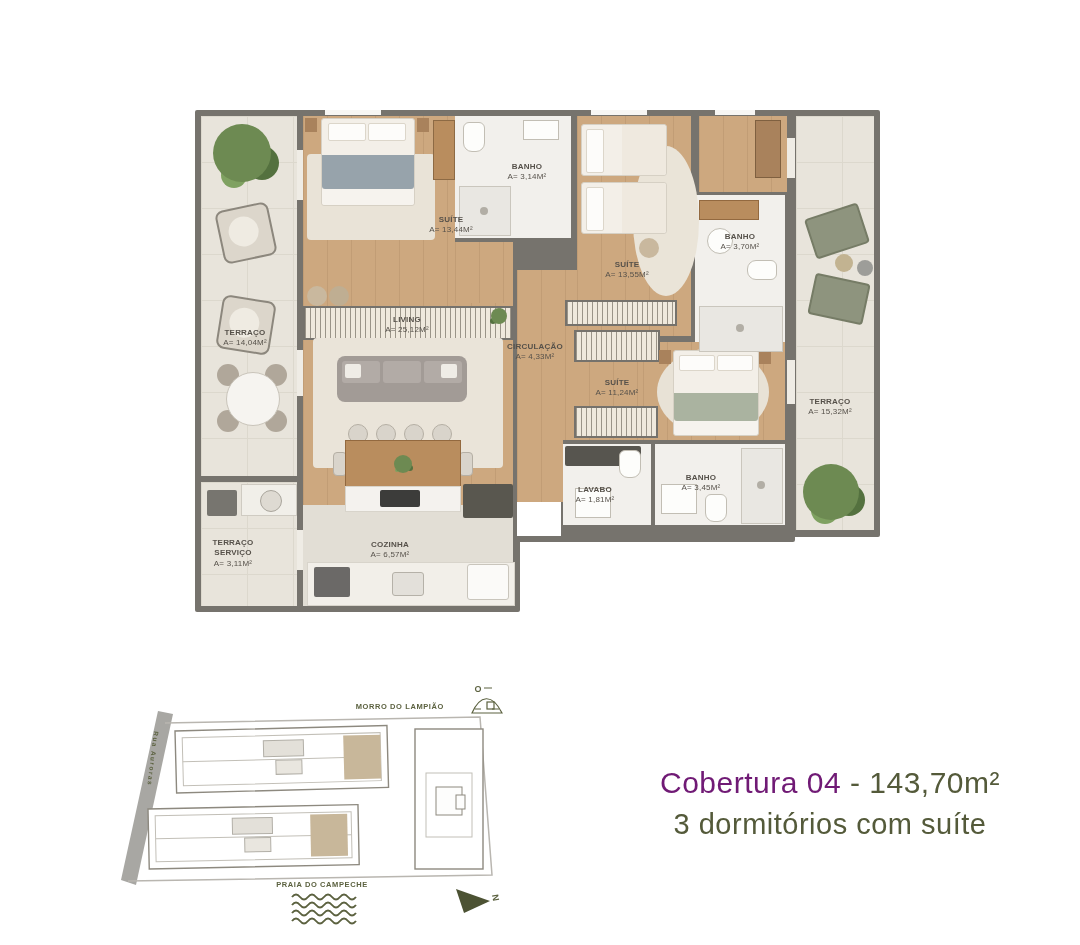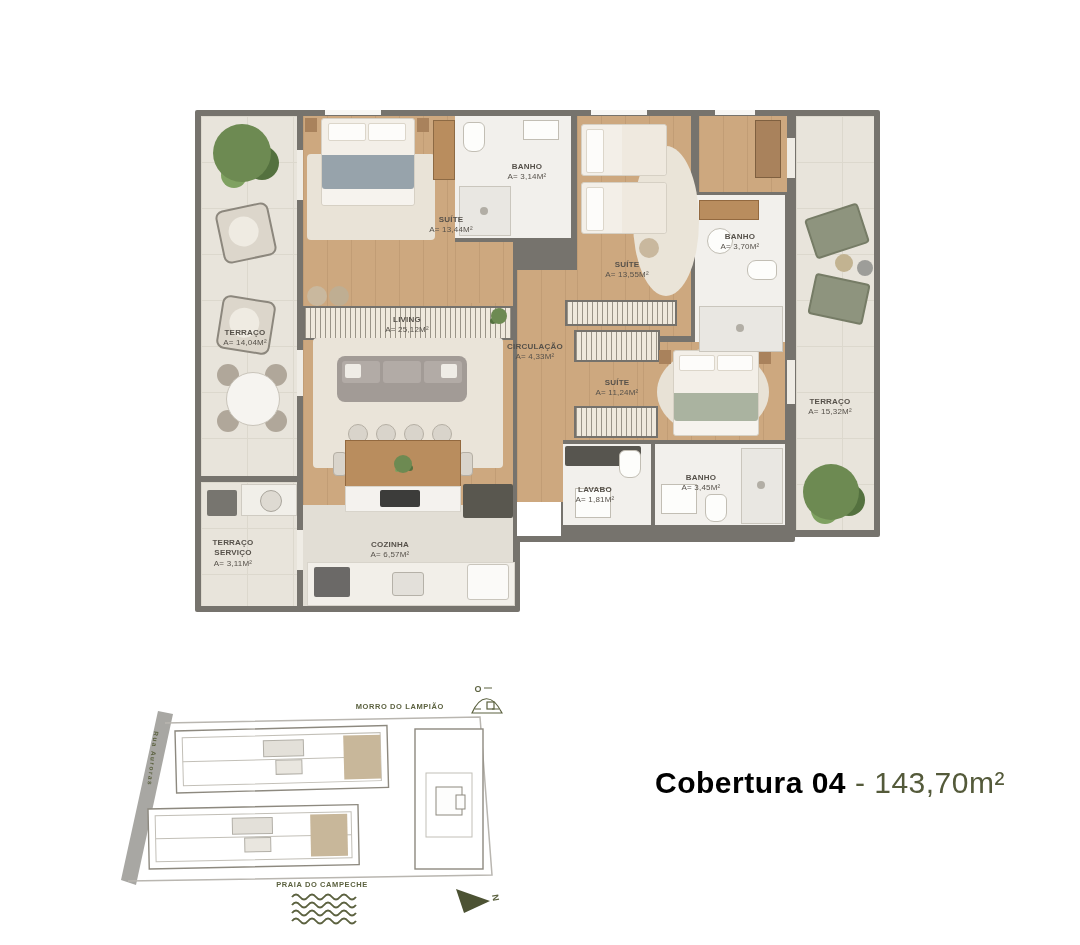--- a/index.html
+++ b/index.html
@@ -28,21 +28,21 @@
   .blanket{position:absolute;border-radius:0 0 3px 3px;}
   .rlabel{position:absolute;width:80px;text-align:center;font-size:8px;font-weight:700;
           color:#56514a;letter-spacing:.2px;line-height:1.3;z-index:40;text-transform:uppercase;}
   .rarea{font-weight:400;}
   .plant{position:absolute;border-radius:50%;z-index:31;}
   .circ{border-radius:50%;}
   
   #titleblock{position:absolute;left:600px;top:762px;width:460px;text-align:center;
               color:#545a3a;z-index:5;}
   #titleline1{font-size:30px;line-height:42px;font-weight:400;letter-spacing:.5px;}
-  #titleline1 .b{font-weight:700;color:#000000;text-align:right;}
+  #titleline1 .b{font-weight:400;color:#701a75;text-align:right;}
   #titleline2{font-size:29px;line-height:40px;font-weight:400;letter-spacing:.5px;}
   
   #siteplan{position:absolute;left:120px;top:683px;z-index:4;}
   .svgtxt{font-family:"Liberation Sans",sans-serif;font-weight:700;fill:#5c6240;letter-spacing:.6px;}
 </style>
 </head>
 <body>
 
 <div id="plan">
 
@@ -297,13 +297,14 @@
 
   <text x="324" y="26" font-size="7.5" text-anchor="end" class="svgtxt">MORRO DO LAMPIÃO</text>
   <text x="202" y="204" font-size="7.5" text-anchor="middle" class="svgtxt">PRAIA DO CAMPECHE</text>
   <text x="34" y="48" font-size="6.5" class="svgtxt" transform="rotate(97 34 48)" style="letter-spacing:1.5px">Rua Auroras</text>
 </svg>
 
 <div id="titleblock">
   <div id="titleline1">
     <span class="b">Cobertura 04</span><span> - </span><span>143,70m²</span>
   </div>
+  <div id="titleline2">3 dormitórios com suíte</div>
 </div>
 
 </body></html>

